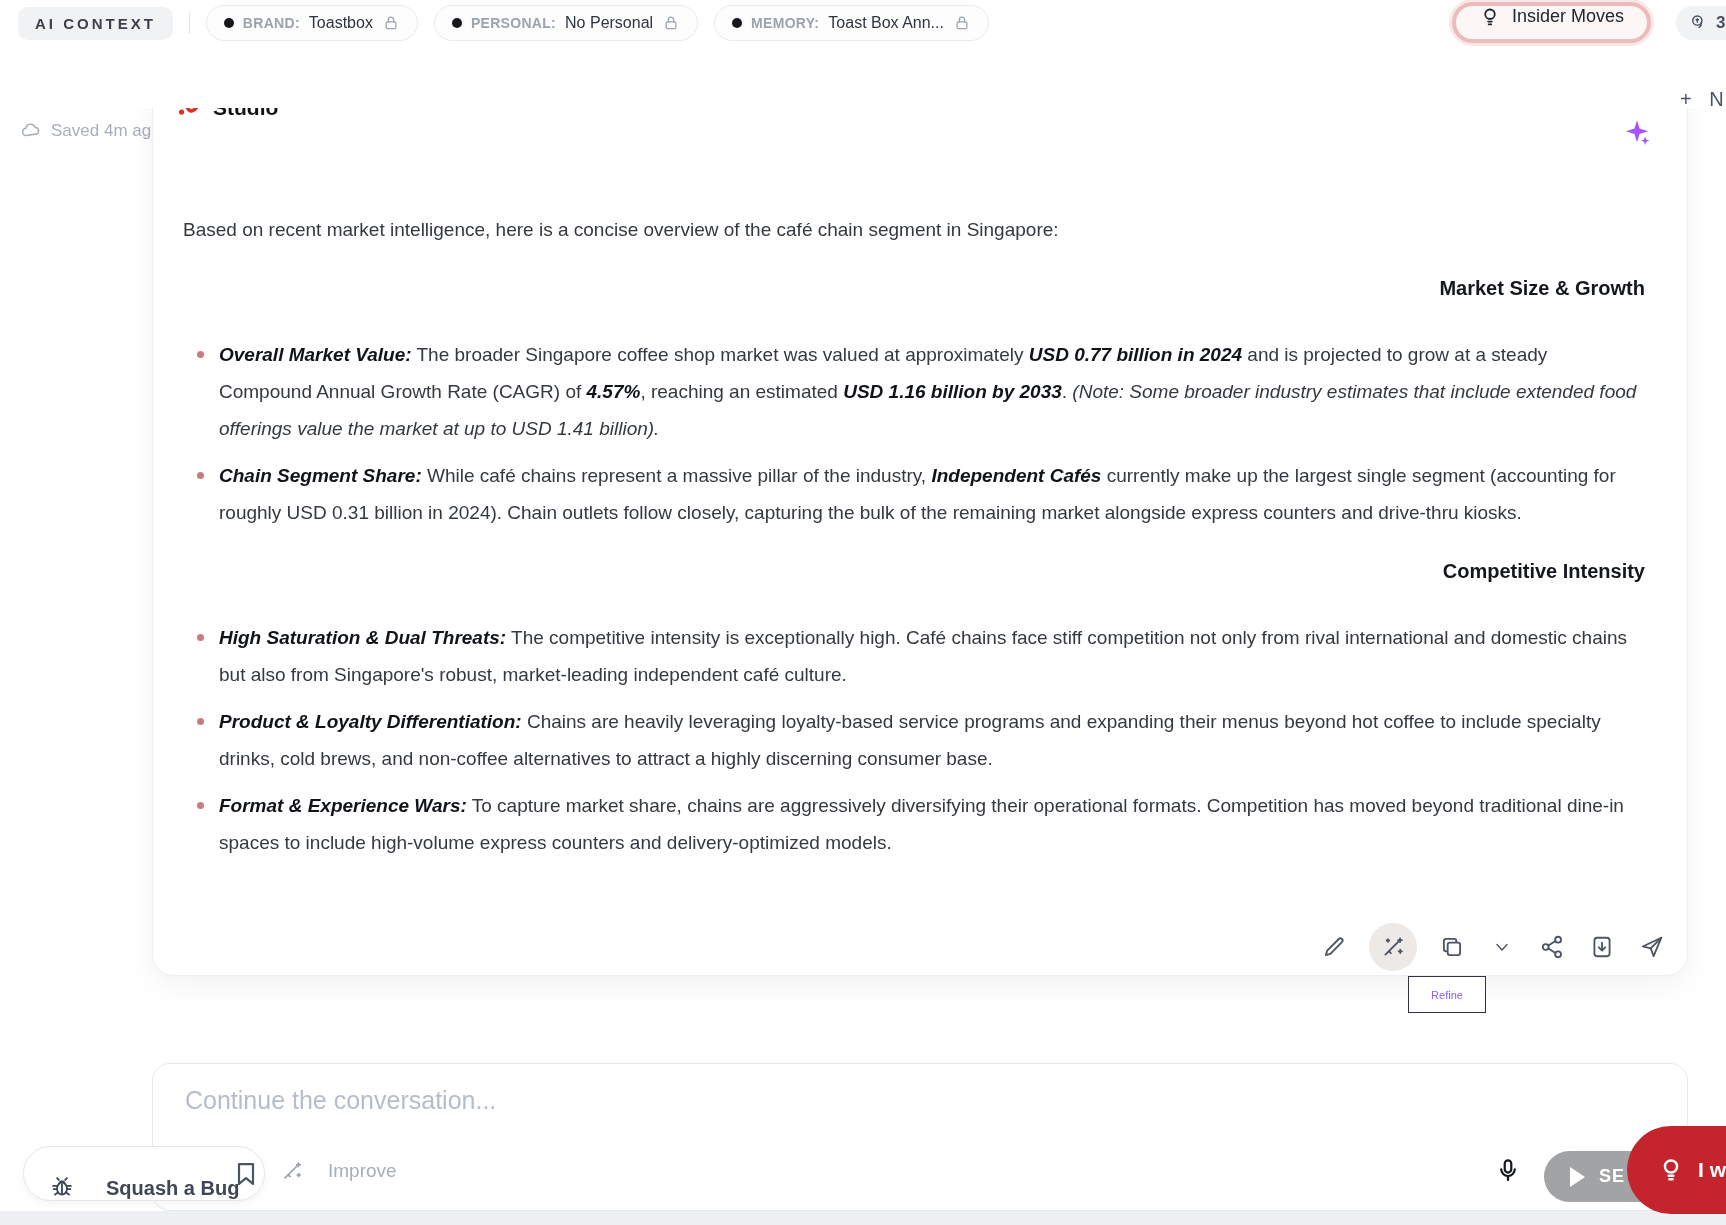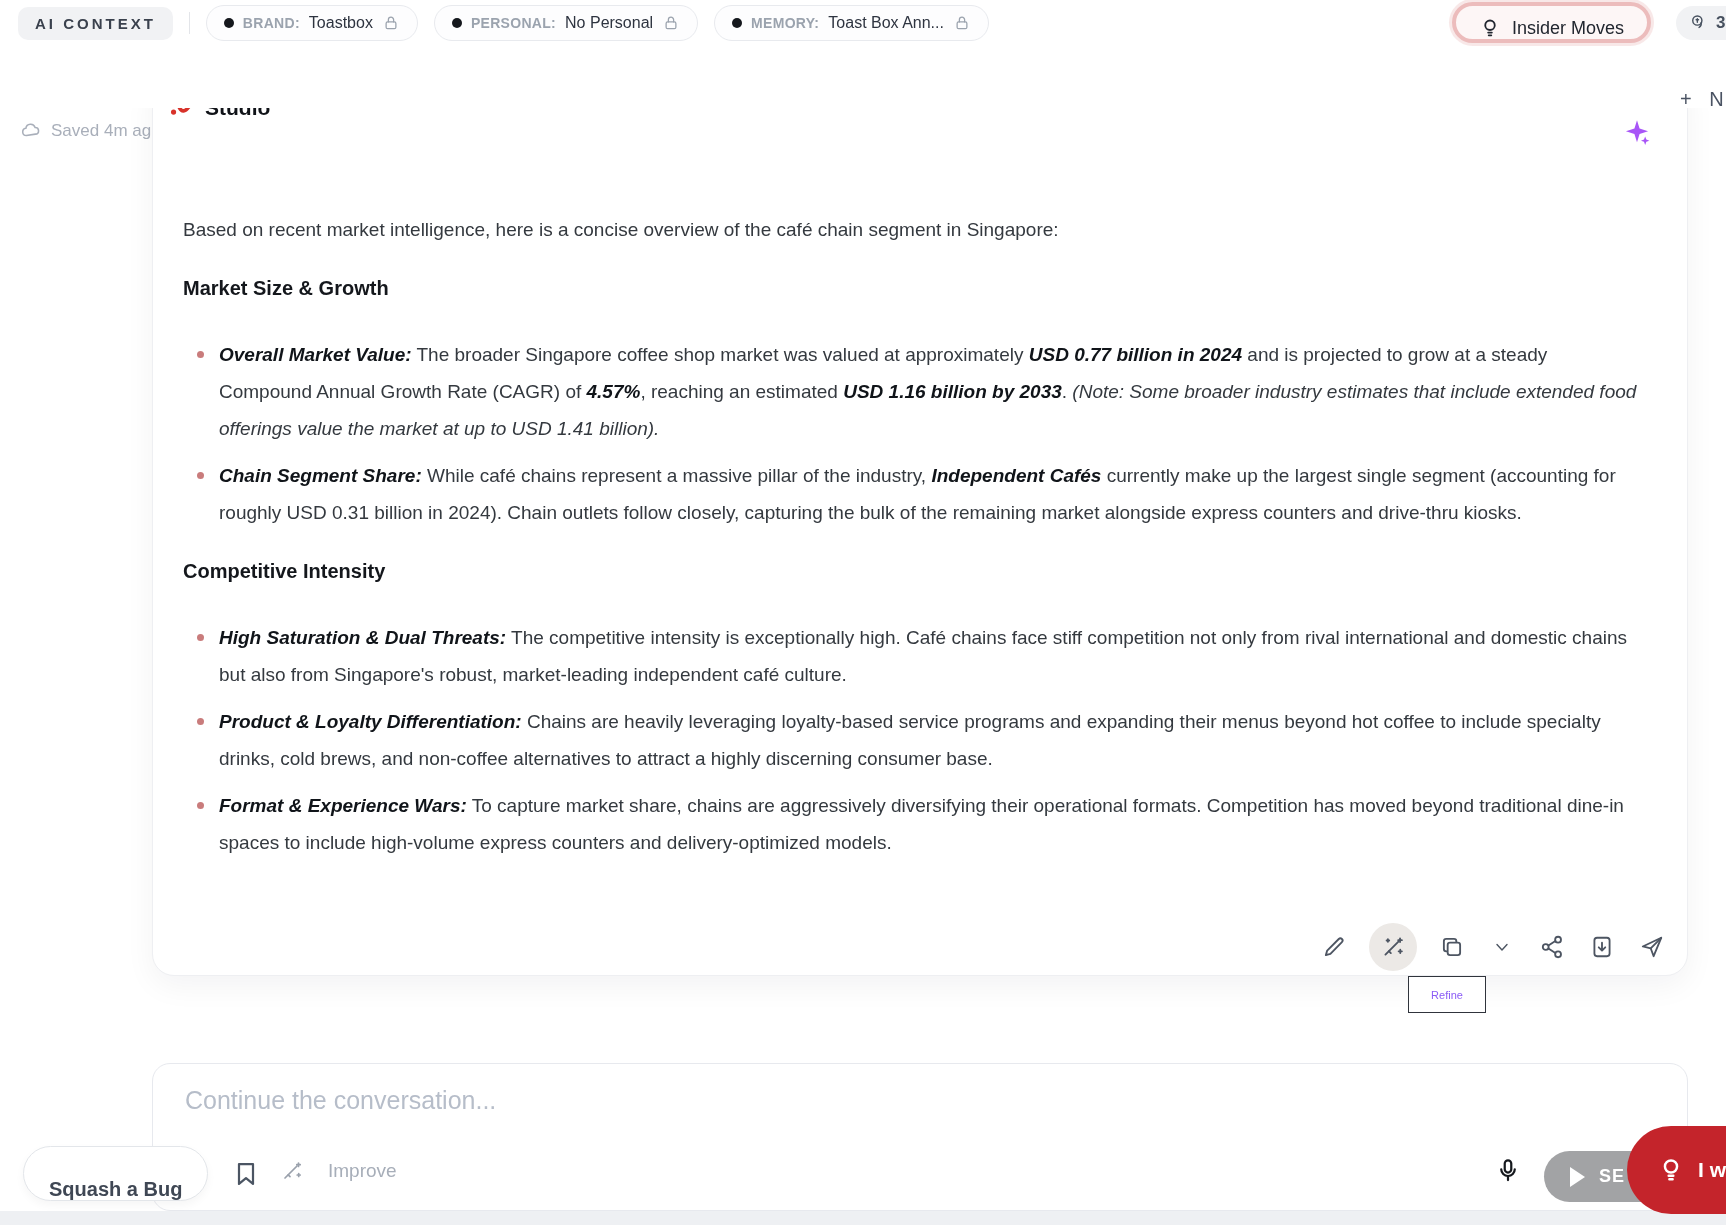--- a/index.html
+++ b/index.html
@@ -14,46 +14,46 @@
              letter-spacing:3px; padding:8px 17px; border-radius:10px; white-space:nowrap; }
   .vdiv { width:1px; height:22px; background:#e3e5e9; }
   .ctx-pills { display:flex; gap:16px; align-items:center; }
   .ctx-pill { display:flex; align-items:center; gap:9px; border:1.5px solid #e8eaee;
               border-radius:999px; padding:8px 17px; background:#fdfdfe; white-space:nowrap; }
   .ctx-dot { width:10px; height:10px; border-radius:50%; background:#15181d; }
   .ctx-cat { font-size:14px; color:#9ba3ae; font-weight:700; letter-spacing:.3px; }
   .ctx-val { font-size:16px; color:#2e3440; }
   .insider { position:absolute; top:2px; left:1452px; height:41px;
              border:4px solid #ecbcbc; box-shadow:0 0 0 3px rgba(236,188,188,.35);
-             background:#fdf6f6; border-radius:999px; display:flex; align-items:flex-end;
+             background:#fdf6f6; border-radius:999px; display:flex; align-items:flex-start;
              gap:11px; padding:0 23px; font-size:18px; color:#21262f; }
   .tokens { position:absolute; top:6px; left:1676px; width:92px; height:34px;
             border-radius:999px; background:#f1f2f4; display:flex; align-items:center;
             gap:7px; padding:0 13px; color:#46505e; font-weight:700; font-size:17px; }
 
   
   .saved { position:absolute; top:86px; left:20px; display:flex; gap:9px;
            align-items:center; color:#a9afba; font-size:17px;margin-top:34px; }
   .new-btn { position:absolute; top:88px; left:1680px; color:#4a5363; font-size:20px;
              letter-spacing:6px; white-space:nowrap; }
 
   
   .main-clip { position:absolute; top:108px; left:0; width:1726px; height:1117px; overflow:hidden; }
 
   .card { position:absolute; left:152px; top:-38px; width:1536px; height:906px;
           background:#fff; border:1px solid #eeeff2; border-radius:22px;
           box-shadow:0 10px 30px rgba(20,24,40,.05); }
-  .studio-row { position:absolute; top:24px; left:16px; display:flex; align-items:center; gap:10px;justify-content:space-between; }
+  .studio-row { position:absolute; top:24px; left:24px; display:flex; align-items:center; gap:10px;justify-content:space-between; }
   .studio-title { font-size:21px; font-weight:700; color:#101318; }
   .assistant-badge { position:absolute; top:48px; right:36px; width:28px; height:28px; color:#a855f7; }
 
   .card-body { position:absolute; top:140px; left:30px; right:42px; bottom:56px; overflow:hidden;
                color:#34393f; font-size:19px; line-height:37px; }
   .card-body p.intro { margin:0; }
-  .card-body h3 { margin:26px 0 0; font-size:20px; line-height:28px; color:#14171c; font-weight:700; }
+  .card-body h3 { margin:26px 0 0; font-size:20px; line-height:28px; color:#14171c; font-weight:700;text-align:right; }
   .card-body ul { list-style:none; margin:34px 0 0; padding:0; }
   .card-body li { position:relative; padding-left:36px; margin-bottom:10px; }
   .card-body li::before { content:""; position:absolute; left:14px; top:15px; width:7px; height:7px;
                           border-radius:50%; background:#c97c7c; }
   .b { font-weight:700; color:#101419;font-style:italic; }
   .i { font-style:italic; }
 
   .actions { position:absolute; top:852px; right:20px; display:flex; align-items:center; gap:20px; }
   .action-btn { width:30px; height:30px; display:grid; place-items:center; color:#4d5562; cursor:pointer; }
   .action-btn.active { width:48px; height:48px; border-radius:50%; background:#ece9e6; }
@@ -67,21 +67,21 @@
   .composer { position:absolute; left:152px; top:955px; width:1536px; height:148px;
               border:1.5px solid #e7e9ee; border-radius:18px; background:#fff; }
   .composer input { position:absolute; top:22px; left:32px; width:1300px; border:none; outline:none;
                     font-family:"Liberation Sans", sans-serif; font-size:25px; color:#333; background:transparent; }
   .composer input::placeholder { color:#b6bdc9; }
 
   .bottom-strip { position:absolute; left:0; top:1103px; width:1726px; height:14px; background:#eef0f3; }
 
   .squash { position:absolute; left:23px; top:1038px; height:55px; border-radius:30px; background:#fff;
             border:1.5px solid #e3e6ea; display:flex; align-items:flex-end; gap:31px; padding:0 25px;
-            font-size:20px; color:#3f4754; font-weight:600; box-shadow:0 4px 10px rgba(0,0,0,.04);flex-direction:column; }
+            font-size:20px; color:#3f4754; font-weight:600; box-shadow:0 4px 10px rgba(0,0,0,.04); }
   .bookmark-btn { position:absolute; left:232px; top:1051px; width:28px; height:30px; color:#4b5563; }
   .improve { position:absolute; left:280px; top:1051px; display:flex; align-items:center; gap:24px;
              color:#a7aeb9; font-size:19px; }
   .improve svg { width:24px; height:24px; color:#9aa1ac; }
   .mic-btn { position:absolute; left:1494px; top:1046px; width:28px; height:34px; color:#15181d; }
   .send-btn { position:absolute; left:1544px; top:1043px; width:150px; height:51px; border-radius:26px;
               background:#a2a3a5; color:#fff; display:flex; align-items:center; gap:14px;
               padding-left:26px; font-weight:700; font-size:18px; letter-spacing:1px; }
   .play-tri { width:0; height:0; border-left:15px solid #fff; border-top:10px solid transparent;
               border-bottom:10px solid transparent; }

